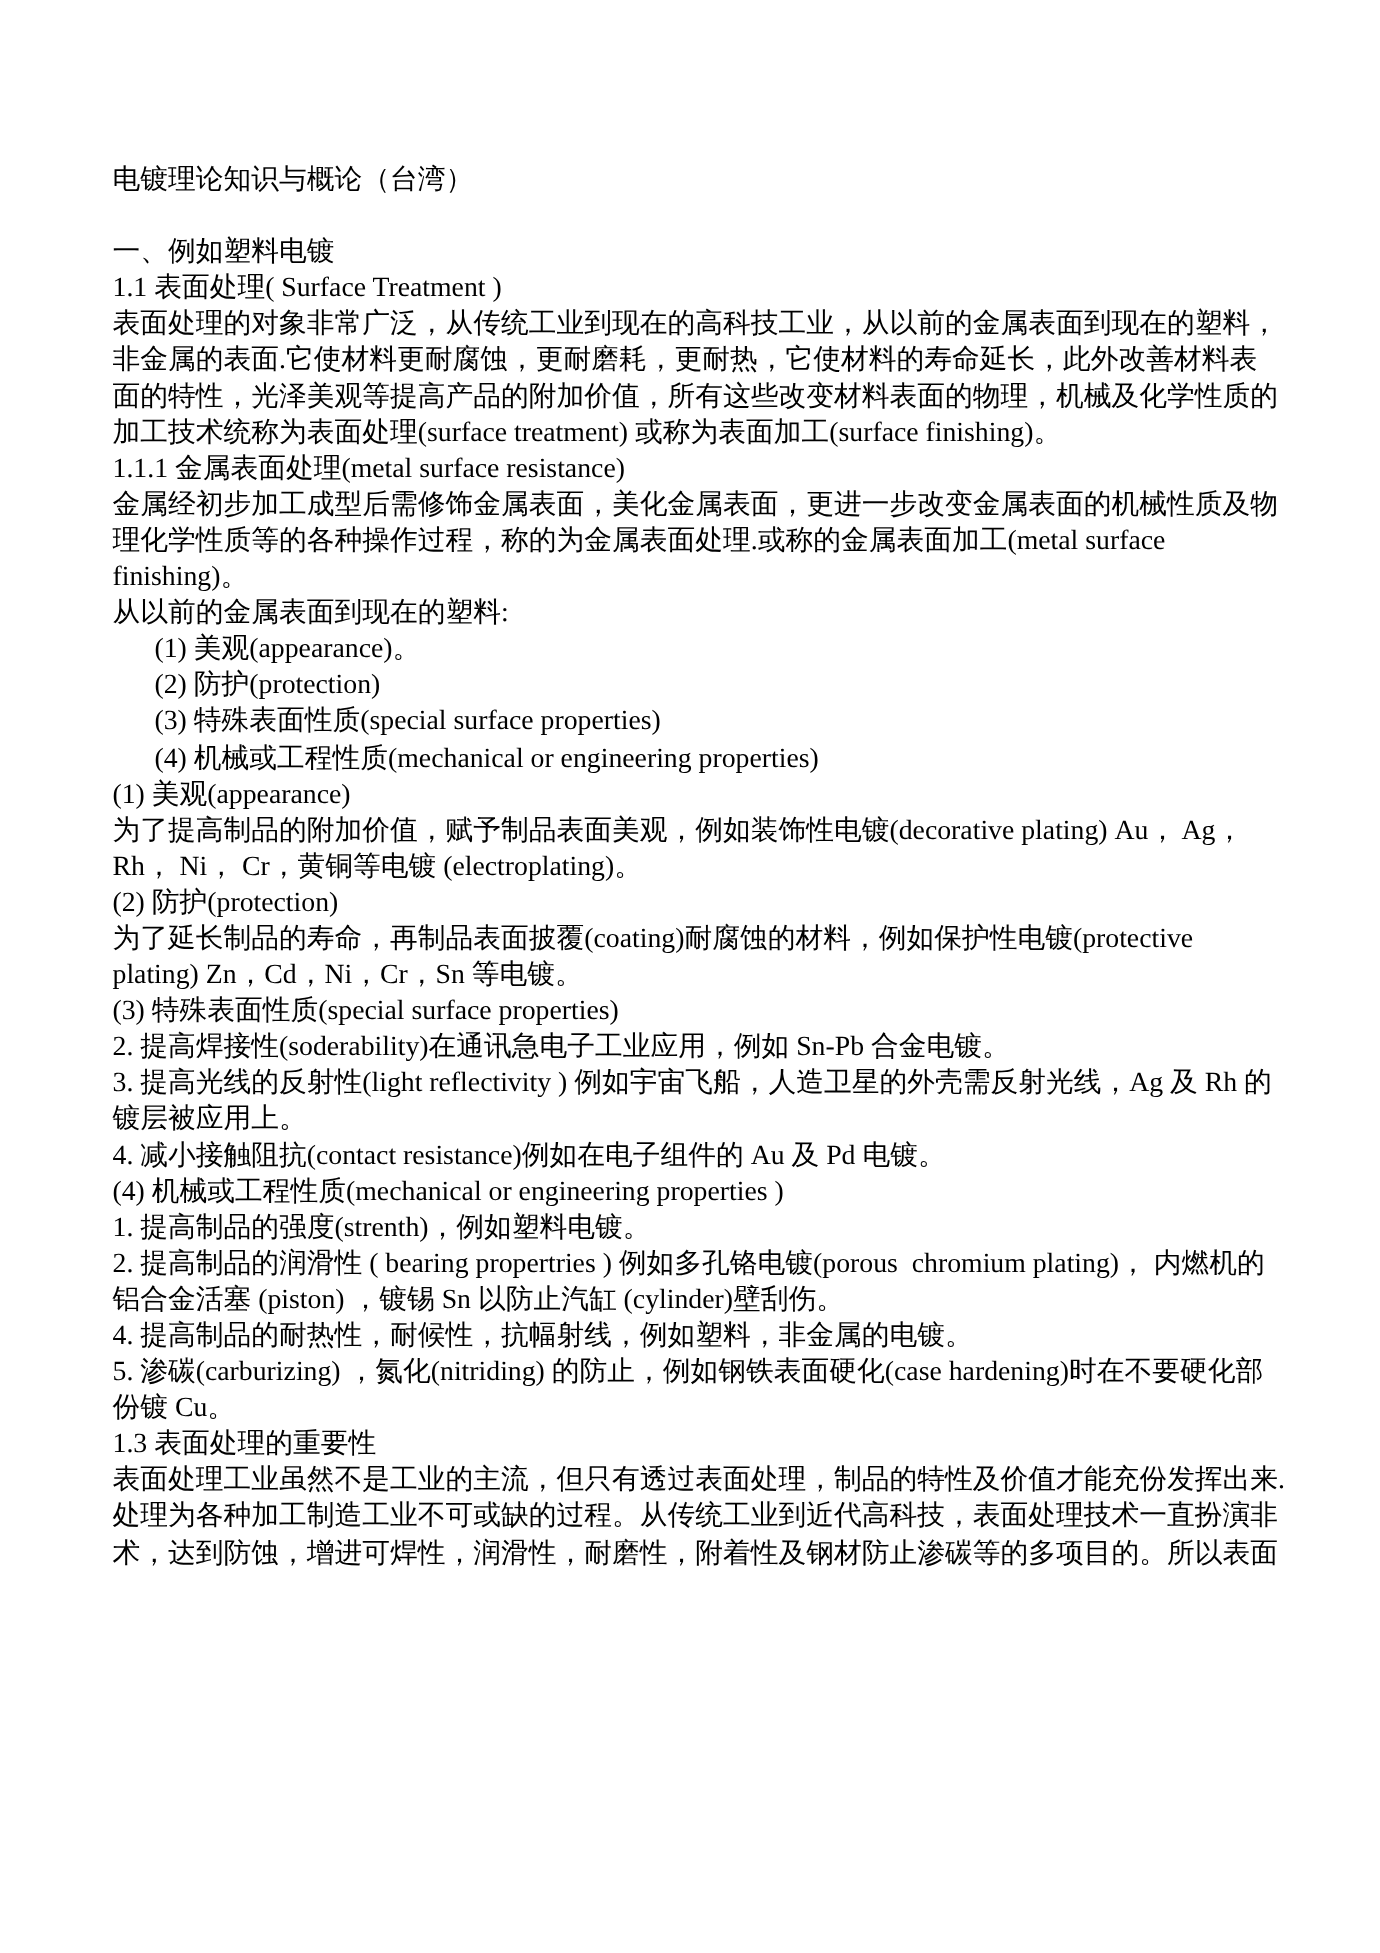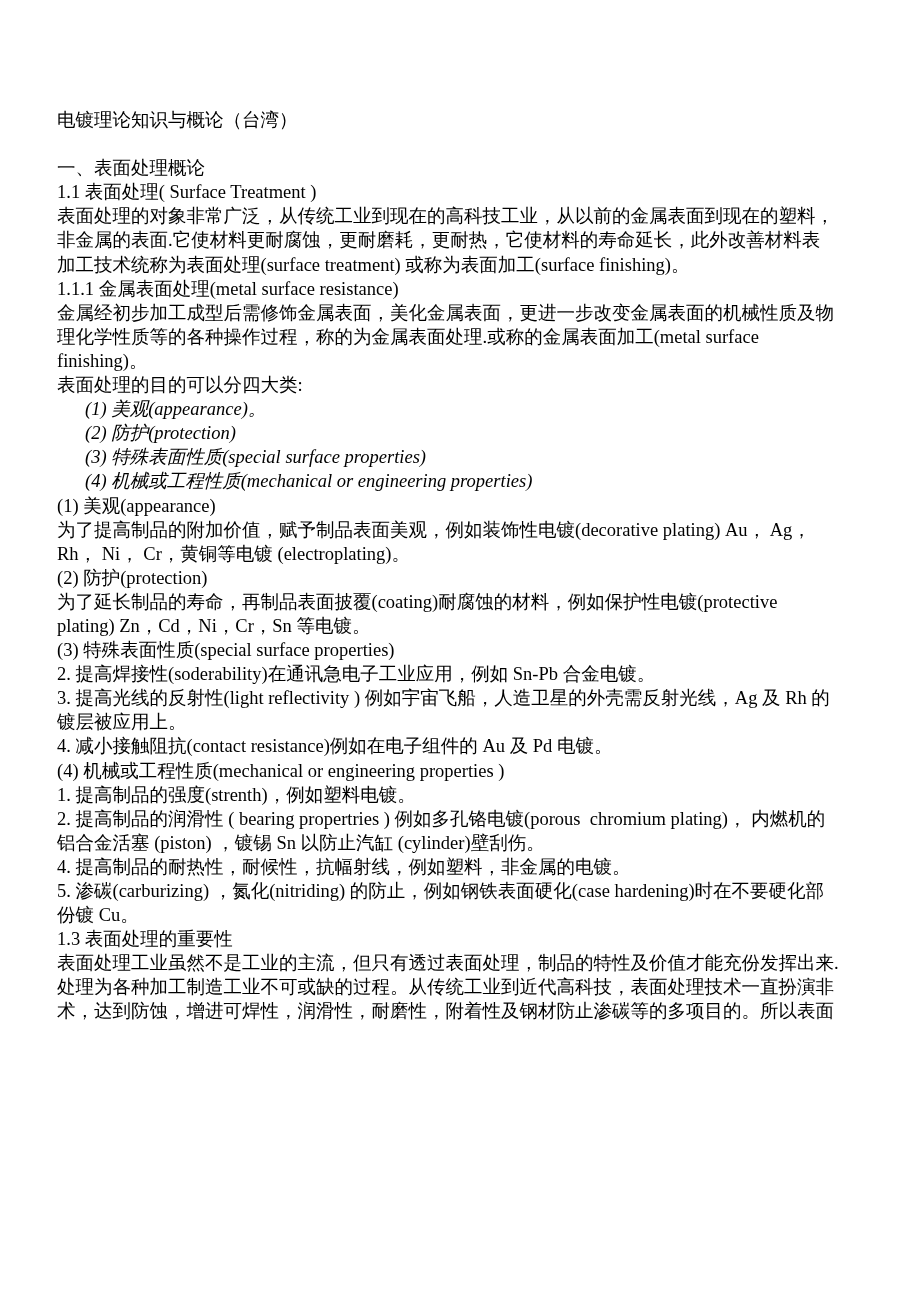--- a/index.html
+++ b/index.html
@@ -9,55 +9,55 @@
   }
   body {
     width: 920px;
     height: 1302px;
     background: #ffffff;
     color: #000000;
     font-family: "Liberation Serif", "DejaVu Serif", serif;
   }
   .page {
     position: absolute;
-    left: 57px;
+    left: 75px;
     top: 108px;
     width: 815px;
   }
   .doc-title, .line, .blank-line {
     font-size: 18.5px;
     line-height: 24.1px;
     white-space: pre;
     letter-spacing: 0;
   }
   .blank-line {
     height: 24.1px;
   }
   .line.indent {
     padding-left: 28px;
-    font-style: italic;
   }
 </style>
 </head>
 <body style="background: rgb(255, 255, 255); color: rgb(0, 0, 0);">
 
 <div class="page">
   <div class="doc-title">电镀理论知识与概论（台湾）</div>
   <div class="blank-line"></div>
   <div>
-      <div class="line">一、表面处理概论</div>
+      <div class="line">一、例如塑料电镀</div>
       <div class="line">1.1 表面处理( Surface Treatment )</div>
       <div class="line">表面处理的对象非常广泛，从传统工业到现在的高科技工业，从以前的金属表面到现在的塑料，</div>
       <div class="line">非金属的表面.它使材料更耐腐蚀，更耐磨耗，更耐热，它使材料的寿命延长，此外改善材料表</div>
+      <div class="line">面的特性，光泽美观等提高产品的附加价值，所有这些改变材料表面的物理，机械及化学性质的</div>
       <div class="line">加工技术统称为表面处理(surface treatment) 或称为表面加工(surface finishing)。</div>
       <div class="line">1.1.1 金属表面处理(metal surface resistance)</div>
       <div class="line">金属经初步加工成型后需修饰金属表面，美化金属表面，更进一步改变金属表面的机械性质及物</div>
       <div class="line">理化学性质等的各种操作过程，称的为金属表面处理.或称的金属表面加工(metal surface</div>
       <div class="line">finishing)。</div>
-      <div class="line">表面处理的目的可以分四大类:</div>
+      <div class="line">从以前的金属表面到现在的塑料:</div>
       <div class="line indent">(1) 美观(appearance)。</div>
       <div class="line indent">(2) 防护(protection)</div>
       <div class="line indent">(3) 特殊表面性质(special surface properties)</div>
       <div class="line indent">(4) 机械或工程性质(mechanical or engineering properties)</div>
       <div class="line">(1) 美观(appearance)</div>
       <div class="line">为了提高制品的附加价值，赋予制品表面美观，例如装饰性电镀(decorative plating) Au， Ag，</div>
       <div class="line">Rh， Ni， Cr，黄铜等电镀 (electroplating)。</div>
       <div class="line">(2) 防护(protection)</div>
       <div class="line">为了延长制品的寿命，再制品表面披覆(coating)耐腐蚀的材料，例如保护性电镀(protective</div>
       <div class="line">plating) Zn，Cd，Ni，Cr，Sn 等电镀。</div>

